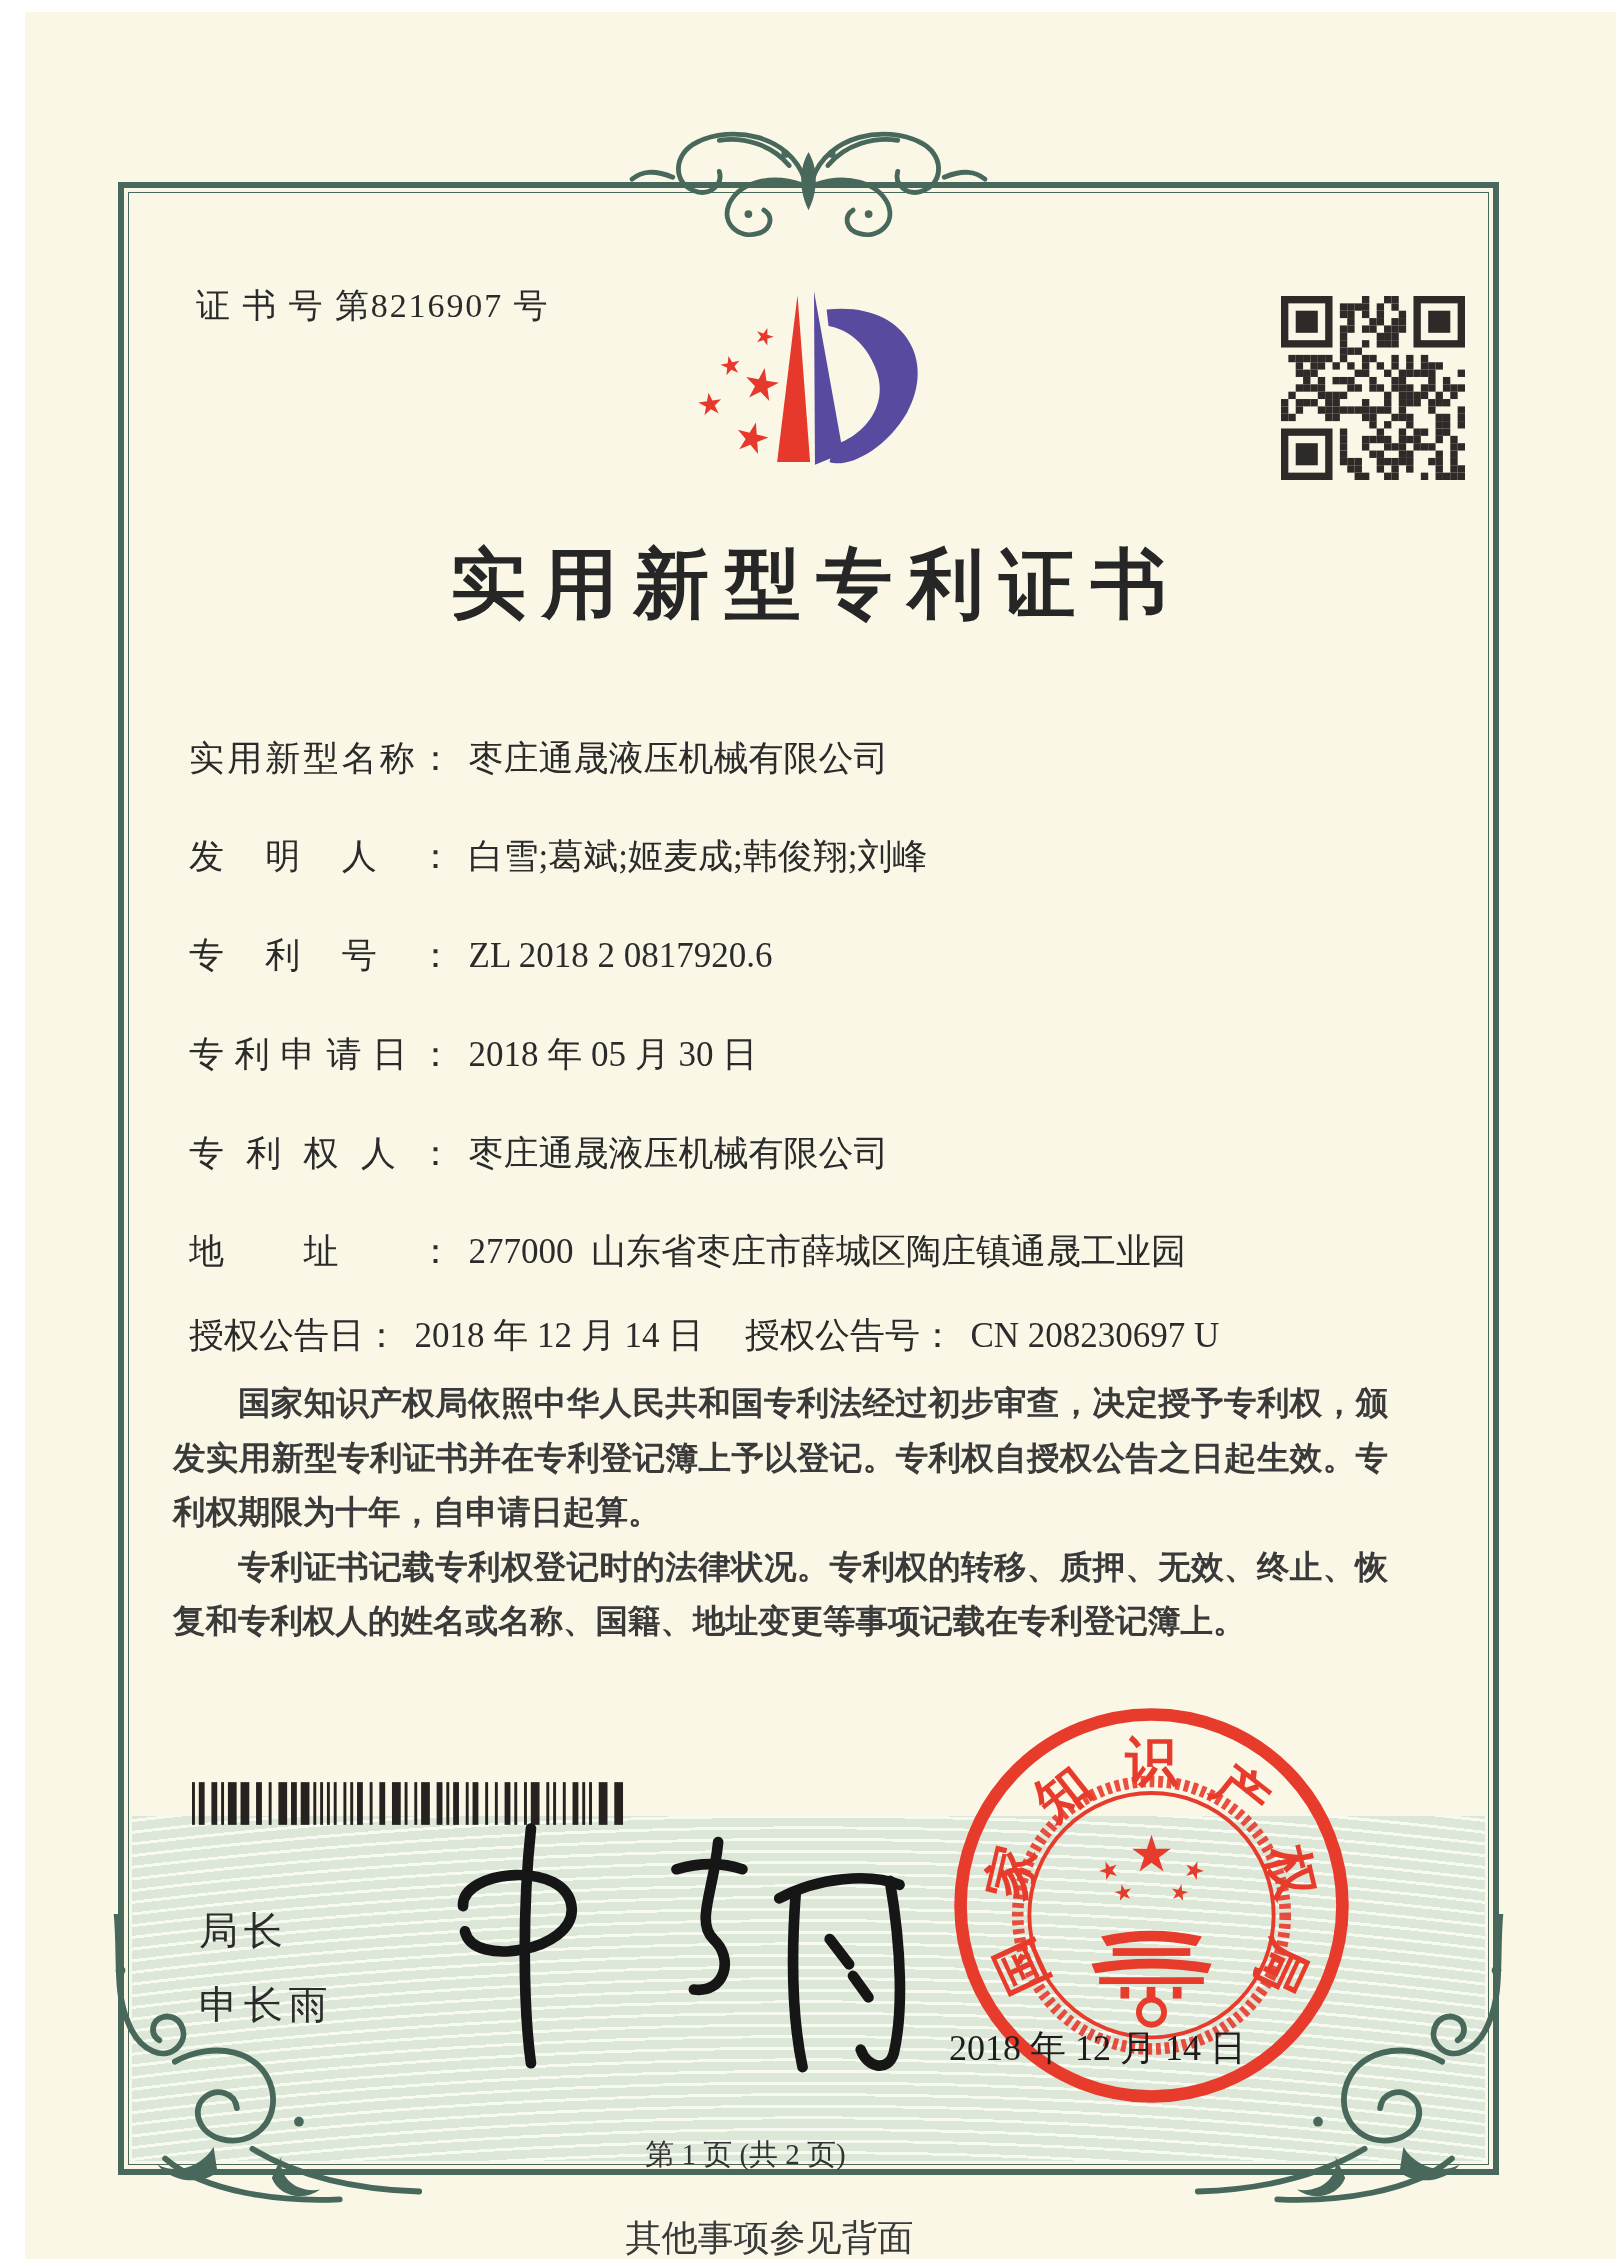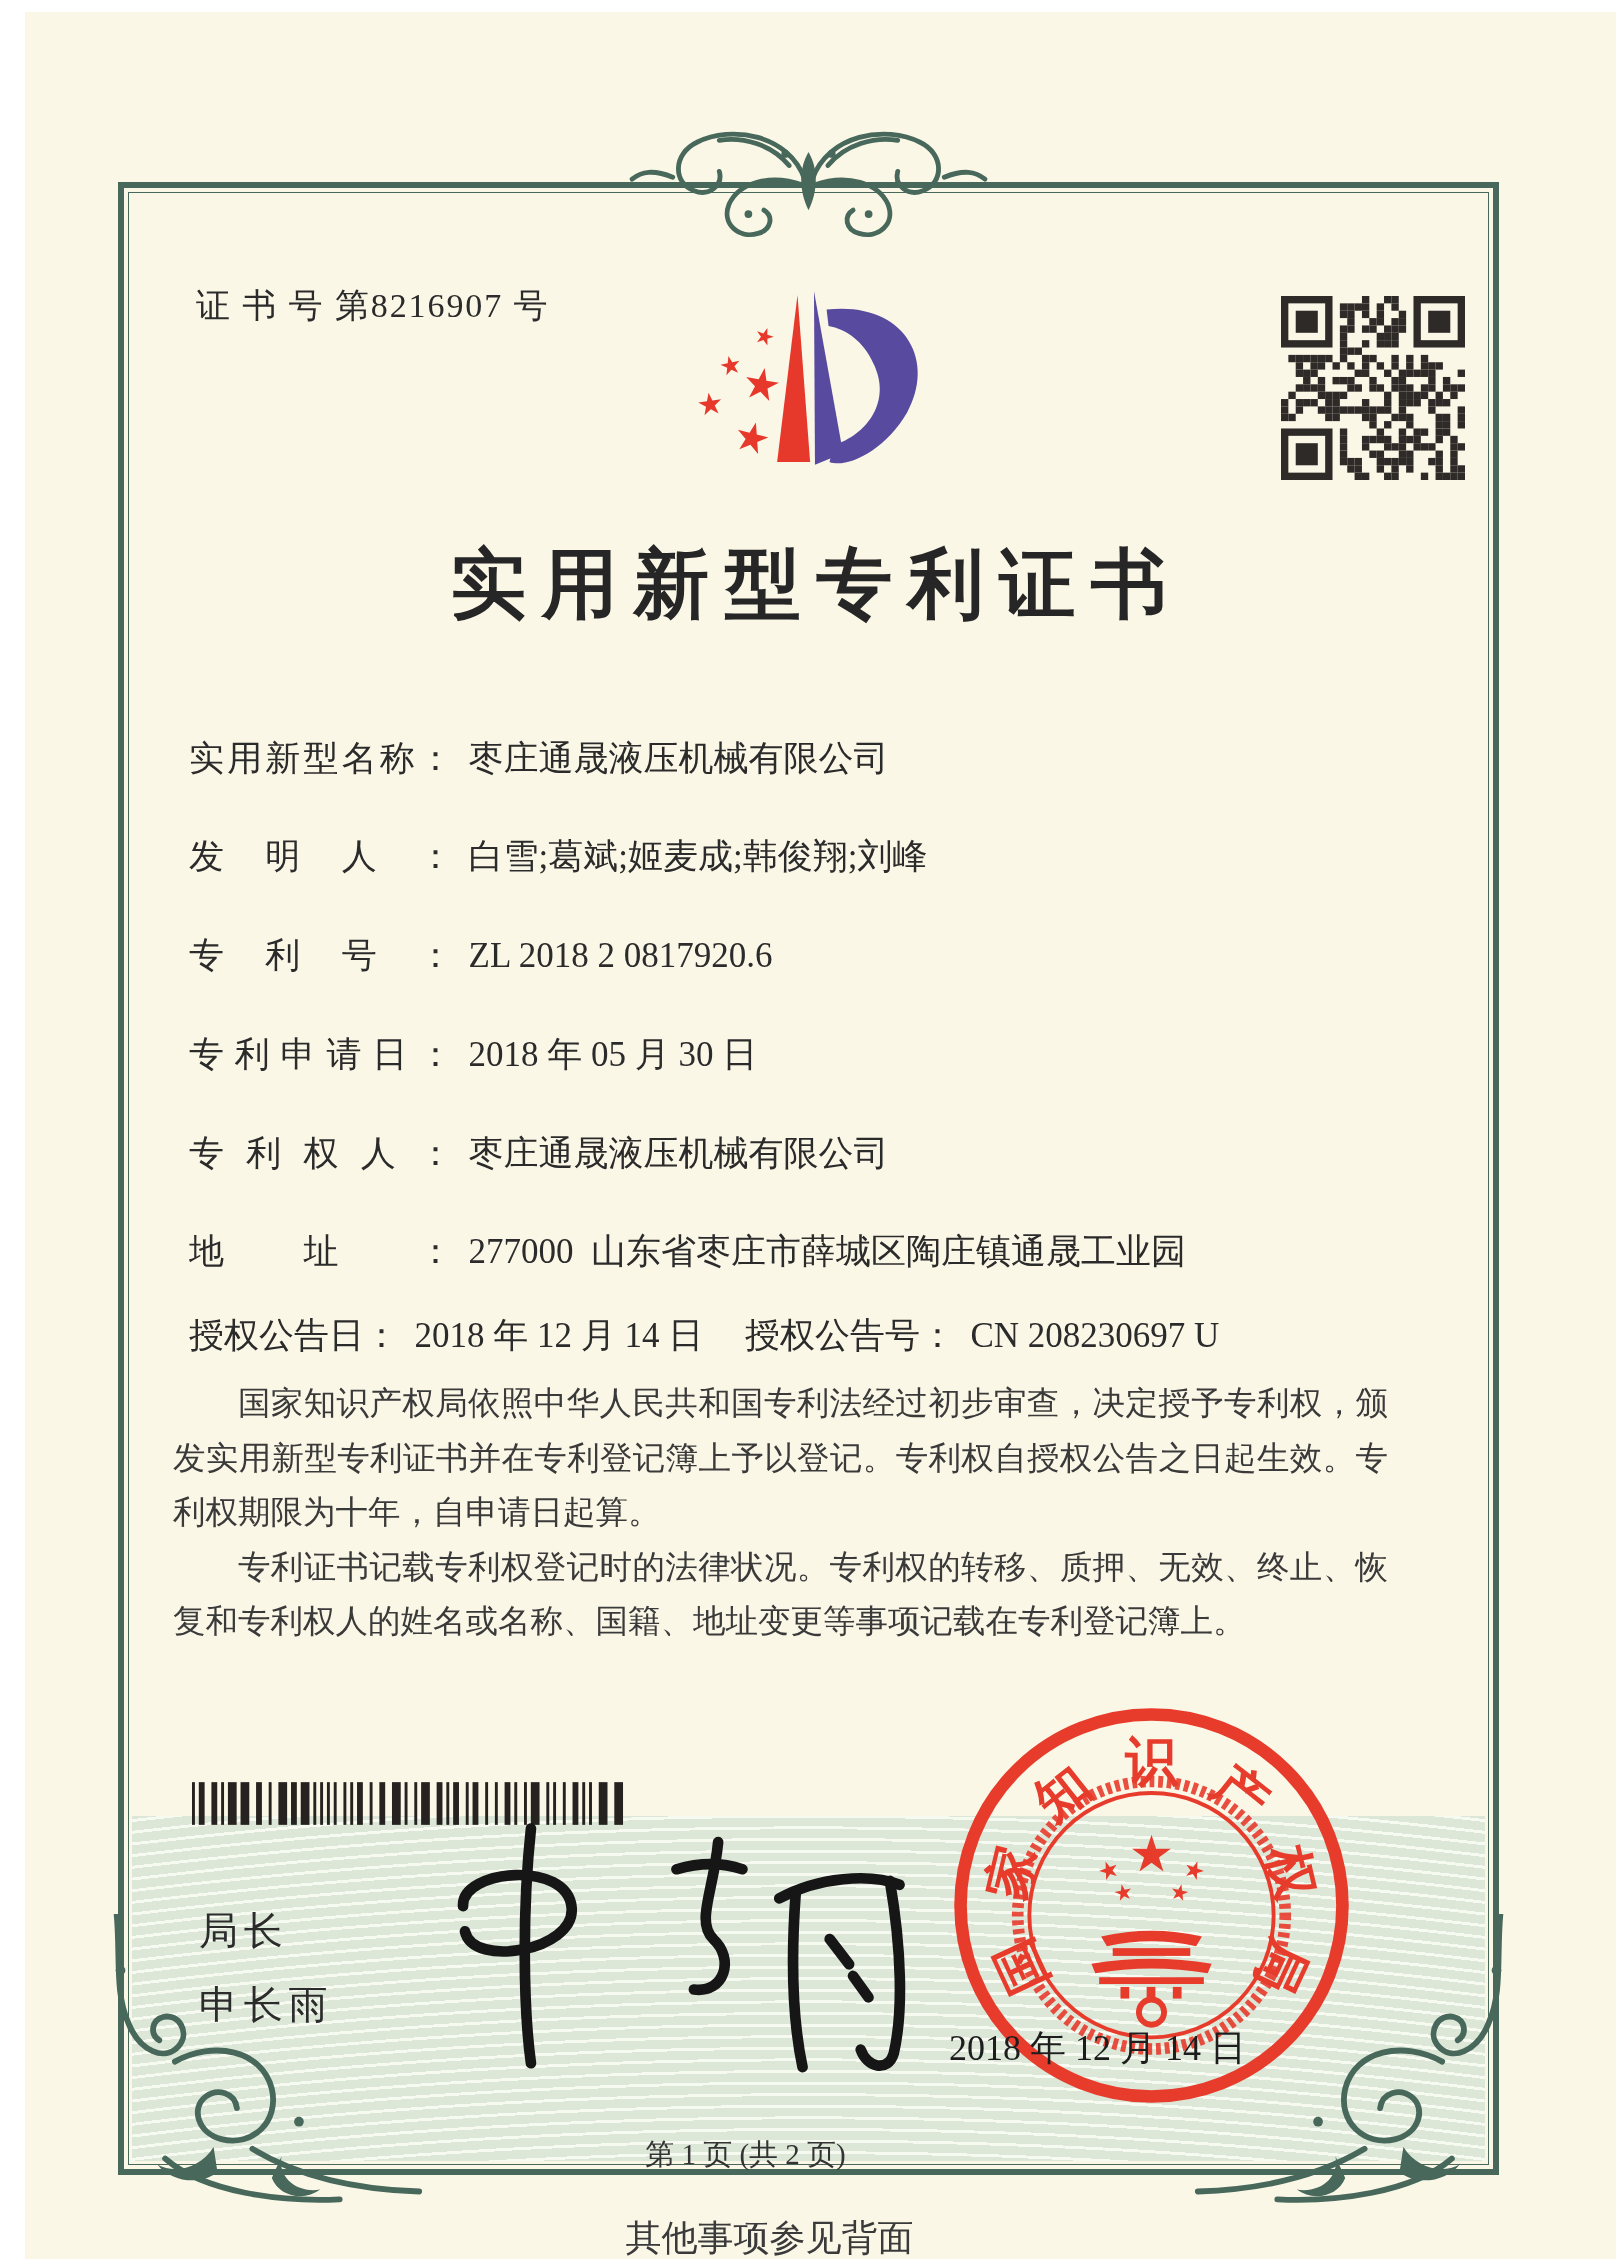--- a/index.html
+++ b/index.html
@@ -43,21 +43,21 @@
          letter-spacing:15.5px;text-indent:15.5px;color:#262626;}
 
   .field-row{left:189px;font-size:35px;white-space:nowrap;}
   .flabel{display:inline-block;width:264px;text-align:justify;text-align-last:justify;}
   .fval{margin-left:15.5px;white-space:pre;}
 
   .grant-pair2{position:absolute;left:556px;top:0;white-space:nowrap;}
   .glabel{white-space:pre;}
 
   .body-text{left:173px;top:1376px;width:1215px;font-size:32.5px;line-height:1.68;
-             text-align:justify;color:#3a3a3a;}
+             text-align:justify;color:#3a3a3a;font-weight:bold;}
   .body-text p{text-indent:2em;}
 
   .director{left:199px;font-family:Liberation Mono, monospace;
             font-size:39px;letter-spacing:5.8px;z-index:5;}
   .seal-date{left:949px;top:2024px;font-size:36px;color:#1d1d1d;z-index:6;white-space:pre;}
   .page-num{left:0;right:126px;top:2135px;text-align:center;font-size:29px;color:#333;z-index:5;}
   .back-note{left:0;right:78px;top:2214px;text-align:center;font-size:36px;color:#3a3a3a;}
 
   svg{display:block;}
   .z5{z-index:5;}

